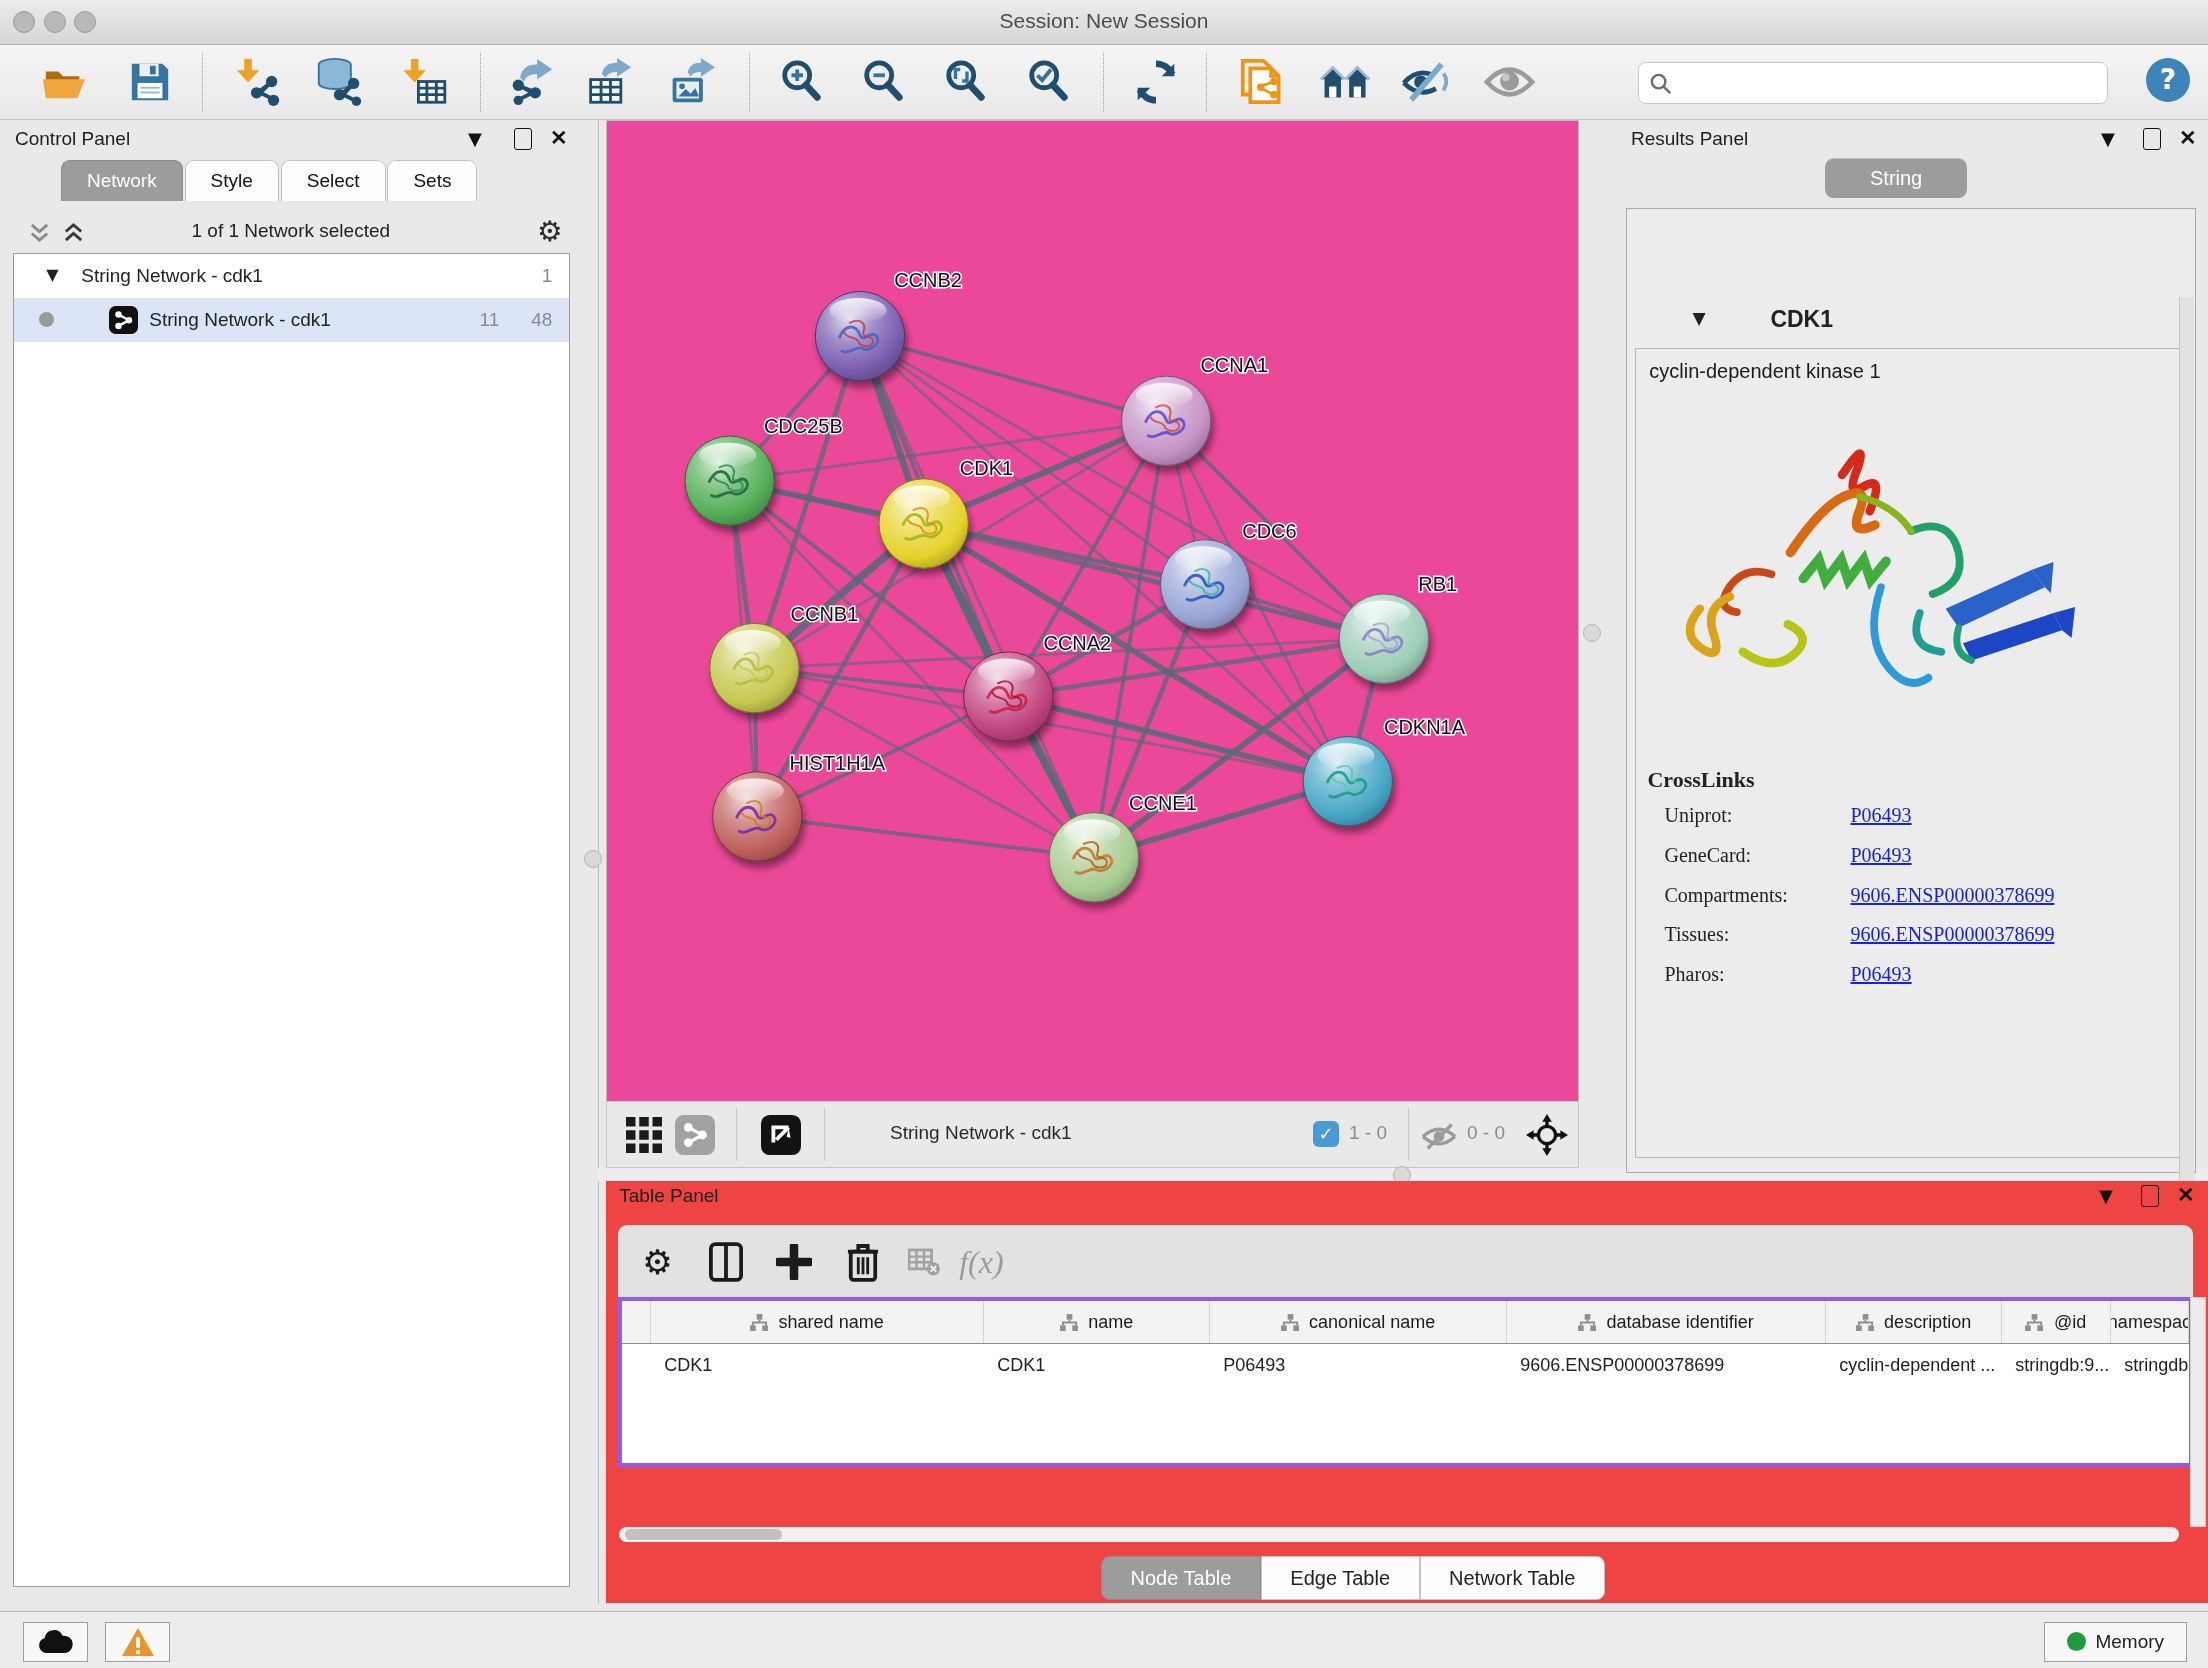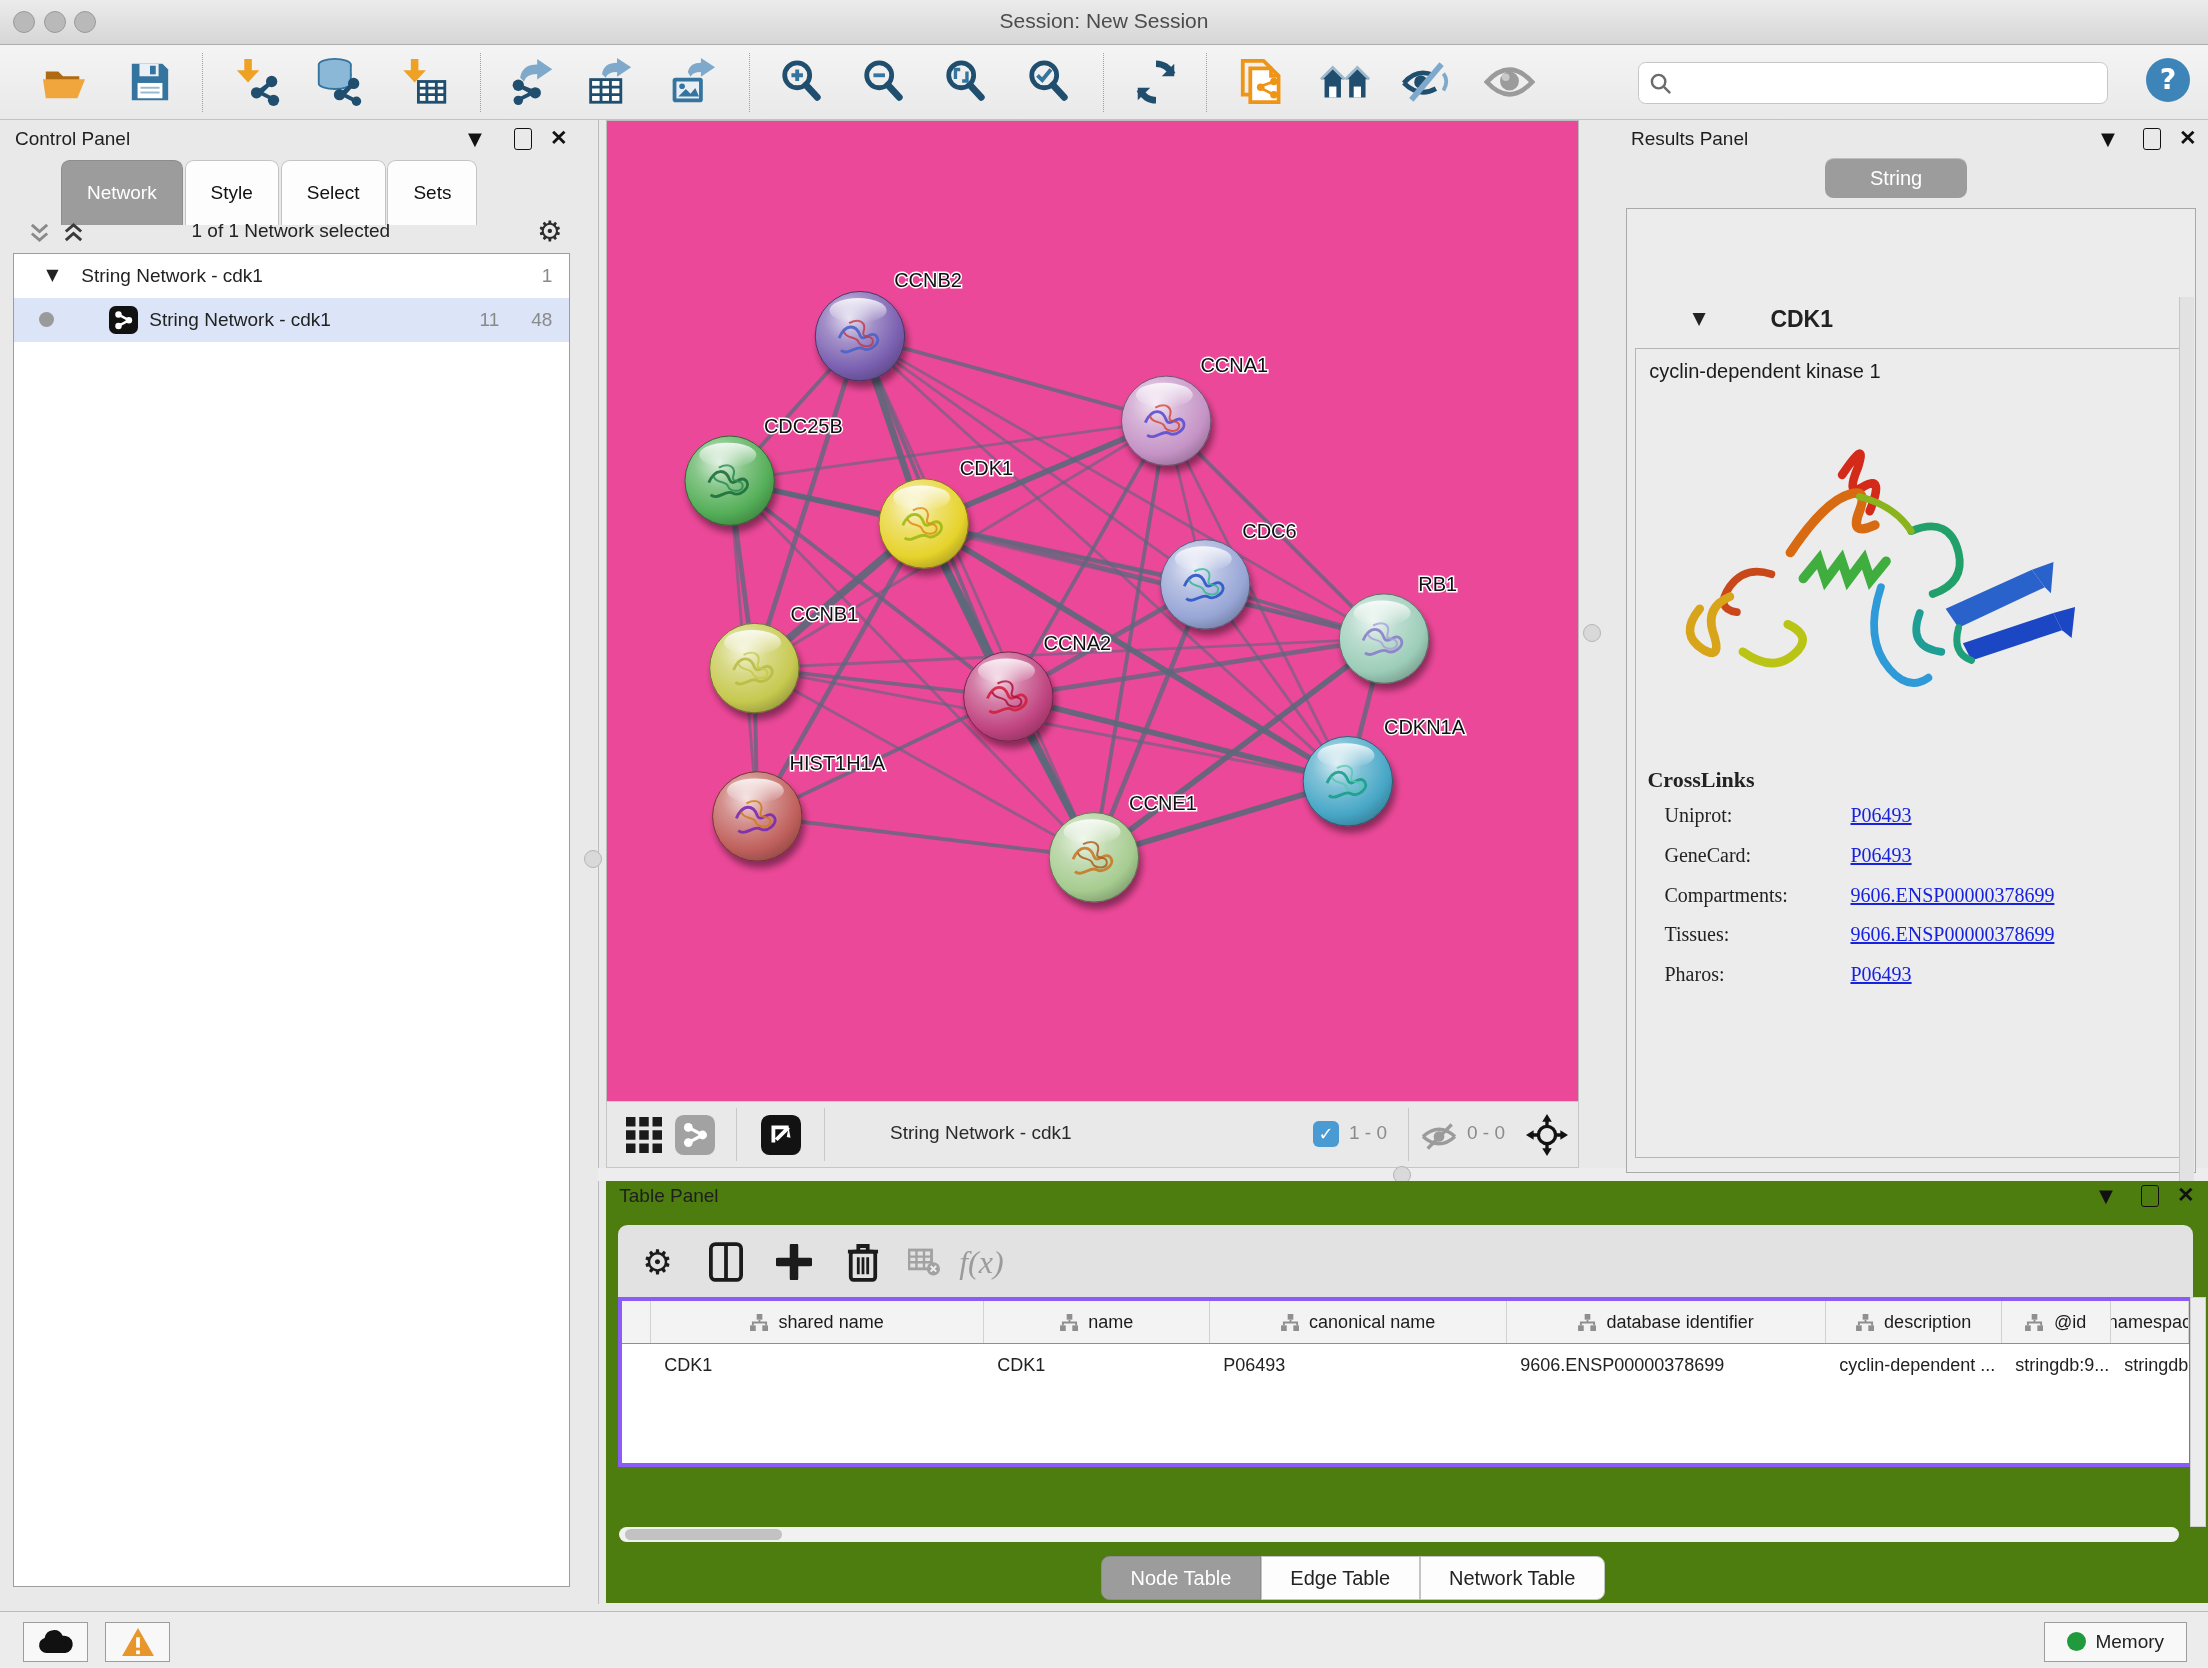--- a/index.html
+++ b/index.html
@@ -16,21 +16,21 @@
   .searchbox svg{position:absolute;left:9.5px;top:8.6px;}
   .searchbox input{position:absolute;left:42px;top:1.9px;width:409px;height:32px;border:0;outline:none;font-size:18px;background:transparent;}
   .helpbtn{position:absolute;top:13.3px;left:2146px;width:44px;height:44px;border-radius:50%;background:#3d85b8;color:#fff;font-size:28.5px;font-weight:bold;text-align:center;line-height:44px;}
   
   .phead{position:absolute;font-size:19px;color:#1e1e1e;}
   .pctl{position:absolute;font-size:18px;color:#111;}
   .boxbtn{display:inline-block;width:16px;height:20px;border:1.9px solid #111;border-radius:2.9px;vertical-align:middle;}
   
   .control-panel{position:absolute;left:0;top:120px;width:598px;height:1484px;background:#e9e9e9;border-right:1px solid #bdbdbd;}
   .tabs{position:absolute;left:61px;top:40px;height:42px;display:flex;}
-  .tab{height:40px;padding:12px 25px;background:#fdfdfd;border:1px solid #c4c4c4;border-bottom:0;border-radius:8.6px 8.6px 0 0;margin-right:1.9px;font-size:19px;line-height:40px;color:#111;}
+  .tab{height:40px;padding:0 25px;background:#fdfdfd;border:1px solid #c4c4c4;border-bottom:0;border-radius:8.6px 8.6px 0 0;margin-right:1.9px;font-size:19px;line-height:40px;color:#111;}
   .tab.sel{background:#9c9c9c;color:#fff;border-color:#8d8d8d;}
   .treehdr{position:absolute;left:13.3px;top:91px;width:555px;height:42px;}
   .treehdr .lbl{position:absolute;left:0;width:100%;text-align:center;top:8.6px;font-size:19px;}
   .treebox{position:absolute;left:13.3px;top:133px;width:555px;height:1332px;background:#fff;border:1px solid #9d9d9d;}
   .trow{position:relative;height:44px;font-size:19px;}
   .trow .num{position:absolute;color:#8a8a8a;top:10.5px;}
   .trow.sel{background:#dbe5f7;}
   .stringapp-ic{position:absolute;left:95px;top:7.6px;width:28.5px;height:28.5px;background:#111;border-radius:6.7px;}
   
   .canvas{position:absolute;left:606px;top:120px;width:973px;height:982px;background:#ec4899;border:1px solid #bdbdbd;box-sizing:border-box;}
@@ -48,21 +48,21 @@
   .rbtns{position:absolute;left:0;top:0;width:100%;height:84px;border-bottom:1.9px solid #a9a9a9;}
   .rbtn{position:absolute;top:19px;height:42px;background:#fff;border:1px solid #b9b9b9;border-radius:8.6px;font-size:20px;text-align:center;line-height:42px;}
   .rentry-h{position:absolute;left:0;top:86px;width:100%;height:49px;font-size:23px;font-weight:bold;}
   .rentry{position:absolute;left:7.6px;top:139px;width:550px;height:808px;border:1px solid #b5b5b5;background:#ececec;overflow:hidden;}
   .rdesc{position:absolute;left:13.3px;top:11.4px;font-size:20px;color:#1b1b1b;}
   .xl-title{position:absolute;left:11.4px;top:418px;font-family:"Liberation Serif",serif;font-weight:bold;font-size:22px;}
   .xlrow{position:absolute;left:28.5px;width:514px;height:40px;font-family:"Liberation Serif",serif;font-size:20px;}
   .xlrow .v{position:absolute;left:186px;color:#1722e0;text-decoration:underline;}
   .rscroll{position:absolute;right:1.9px;top:88px;width:13.3px;height:961px;background:#e2e2e2;border-left:1px solid #c6c6c6;}
   
-  .table-panel{position:absolute;left:606px;top:1181px;width:1603px;height:422px;background:#4d7c0f;}
+  .table-panel{position:absolute;left:606px;top:1181px;width:1603px;height:422px;background:#ef4444;}
   .tp-toolbar{position:absolute;left:12.4px;top:44px;width:1575px;height:72px;background:#e2e2e2;border-radius:9.5px 9.5px 0 0;}
   .tpi{position:absolute;top:13.3px;display:flex;align-items:center;justify-content:center;width:48px;height:48px;}
   .fx{font-family:"Liberation Serif",serif;font-style:italic;font-size:32px;color:#9b9b9b;}
   .tbl{position:absolute;left:12.4px;top:116px;width:1575px;height:170px;background:#fff;border:4px solid #8b5cf6;box-sizing:border-box;overflow:hidden;}
   .thead{display:flex;height:42px;background:#f3f3f3;border-bottom:1.9px solid #8f8f8f;}
   .th{display:flex;align-items:center;justify-content:center;gap:9.5px;border-right:1px solid #d2d2d2;font-size:18px;color:#1c1c1c;overflow:hidden;white-space:nowrap;box-sizing:border-box;}
   .trowd{display:flex;height:42px;}
   .td{padding-left:13.3px;display:flex;align-items:center;font-size:18px;overflow:hidden;white-space:nowrap;box-sizing:border-box;}
   .hscroll{position:absolute;left:13.3px;top:346px;width:1560px;height:15px;background:#f1f1f1;border-radius:7.6px;}
   .hscroll .thumb{position:absolute;left:5.7px;top:1.9px;width:157px;height:11.4px;border-radius:5.7px;background:#c2c2c2;}

